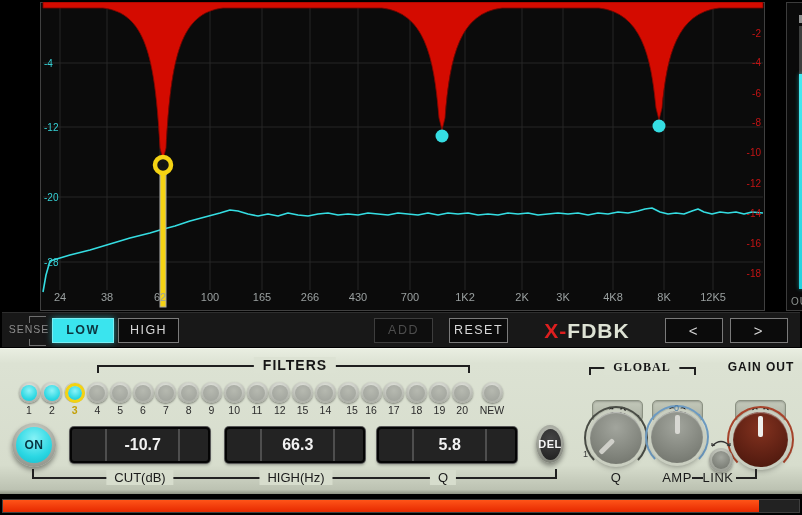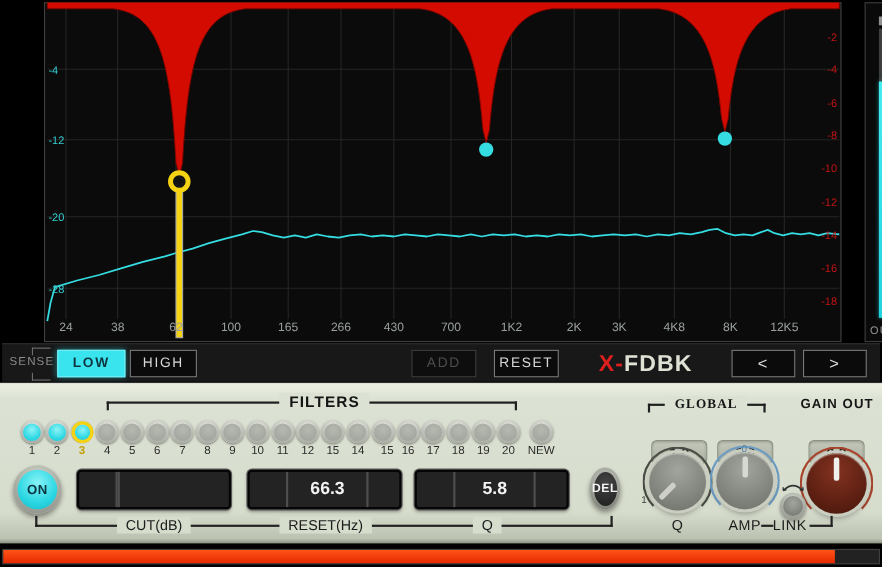--- a/index.html
+++ b/index.html
@@ -293,40 +293,41 @@
         </div>
         <span class="fnum" style="left: 492px;">NEW</span>
       </div>
 
     <div class="roundbtn" id="on-btn">
       <div class="face">ON</div>
     </div>
 
     <div class="valbox" id="cut-box">
       <div class="seg l"></div>
+      <div class="seg c">-10.7</div>
       <div class="seg r"></div>
     </div>
     <div class="valbox" id="freq-box">
       <div class="seg l"></div>
       <div class="seg c">66.3</div>
       <div class="seg r"></div>
     </div>
     <div class="valbox" id="q-box">
       <div class="seg l"></div>
       <div class="seg c">5.8</div>
       <div class="seg r"></div>
     </div>
 
     <div class="roundbtn" id="del-btn">
       <div class="face">DEL</div>
     </div>
 
     <div class="legend-line tickup" id="ctrl-line"></div>
     <div class="ctrl-label" style="left:140px;">CUT(dB)</div>
-    <div class="ctrl-label" style="left:296px;">RESET(Hz)</div>
+    <div class="ctrl-label" style="left:296px;">HIGH(Hz)</div>
     <div class="ctrl-label" style="left:443px;">Q</div>
 
     <div class="legend-line tickdown" id="global-line"></div>
     <div class="legend-text" id="global-label">GLOBAL</div>
     <div class="legend-text" id="gainout-label">GAIN OUT</div>
 
     <div class="valbox2" id="gq-box">1.0</div>
     <div class="valbox2" id="gamp-box">0.0</div>
     <div class="valbox2" id="gout-box">0.0</div>
 

